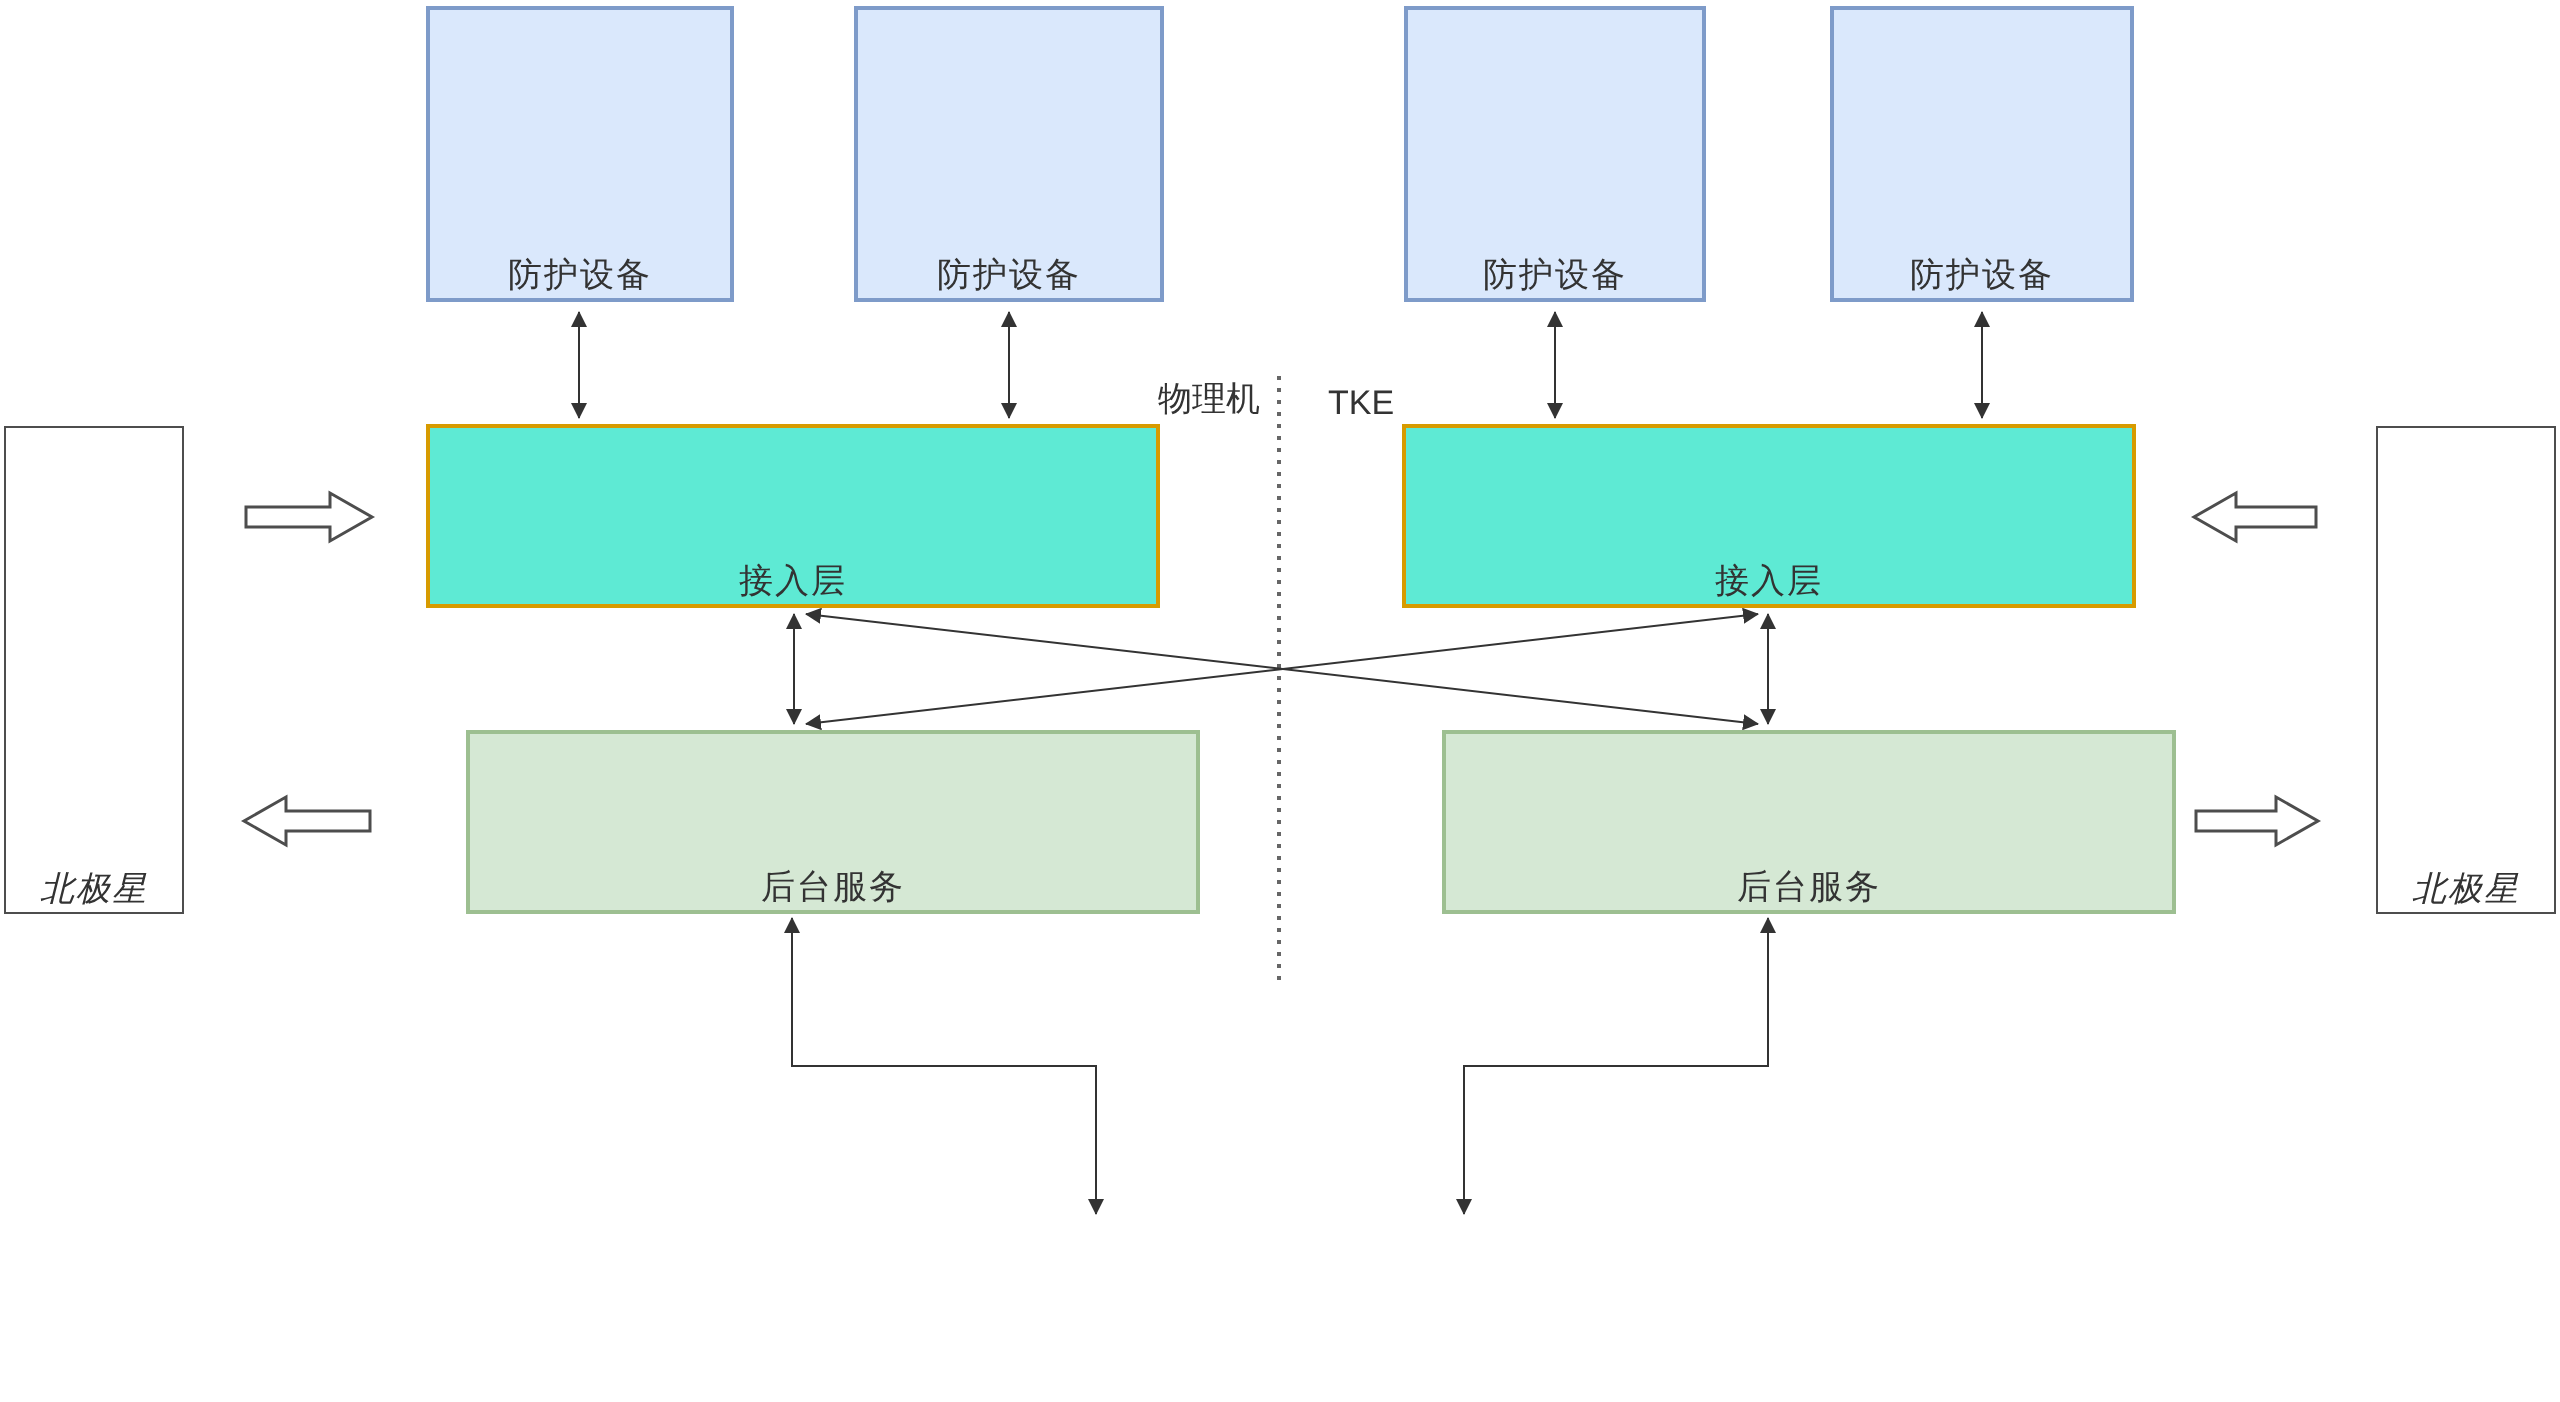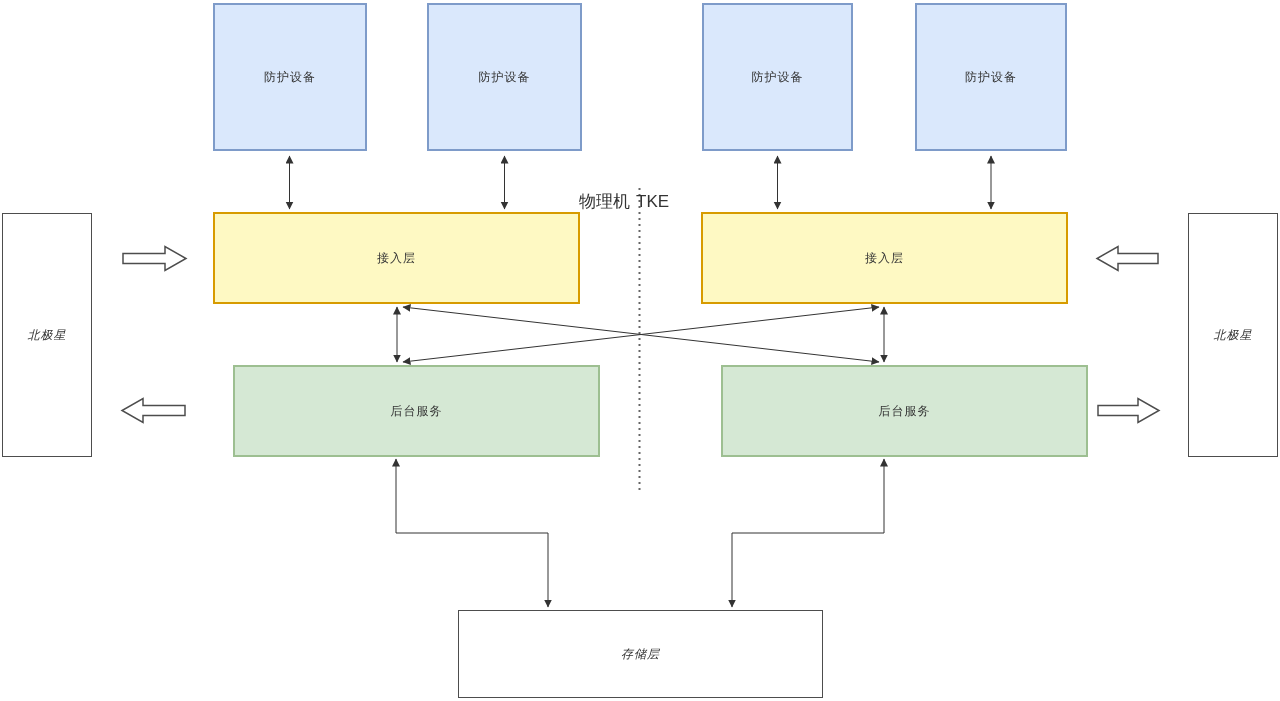--- a/index.html
+++ b/index.html
@@ -1,26 +1,26 @@
 <!DOCTYPE html>
 <html><head>
 <meta charset="utf-8">
 <style>
   html,body{margin:0;padding:0;background:#ffffff;}
   body{font-family:"Liberation Sans","DejaVu Sans",sans-serif;}
   #canvas{
     position:relative;width:1280px;height:701px;background:#ffffff;overflow:hidden;
   }
   .box{
-    position:absolute;box-sizing:border-box;display:flex;align-items:center;justify-content:center;
-    font-size:12px;color:#333333;letter-spacing:1px;
+    position:absolute;box-sizing:border-box;display:flex;align-items:flex-end;justify-content:center;
+    font-size:17px;color:#333333;letter-spacing:1px;
   }
   .box span{white-space:nowrap;}
   .blue{background:#DAE8FC;border:2px solid #7E9BC9;}
-  .orange{background:#fef9c3;border:2px solid #D79B00;}
+  .orange{background:#5eead4;border:2px solid #D79B00;}
   .green{background:#D5E8D4;border:2px solid #9DBF91;margin-left:20px;}
   .plain{background:#FFFFFF;border:1px solid #4D4D4D;font-style:italic;}
   
   #pb1{left:213px;top:3px;width:154px;height:148px;}
   #pb2{left:427px;top:3px;width:155px;height:148px;}
   #pb3{left:702px;top:3px;width:151px;height:148px;}
   #pb4{left:915px;top:3px;width:152px;height:148px;}
   
   #al1{left:213px;top:212px;width:367px;height:92px;}
   #al2{left:701px;top:212px;width:367px;height:92px;}
@@ -29,22 +29,22 @@
   #bs2{left:701px;top:365px;width:367px;height:92px;}
   
   #plL{left:2px;top:213px;width:90px;height:244px;}
   #plR{left:1188px;top:213px;width:90px;height:244px;}
   
   #st{left:458px;top:610px;width:365px;height:88px;}
   
   .zone-label{
     position:absolute;font-size:17px;color:#333333;line-height:20px;white-space:nowrap;
   }
-  #zoneL{left:540px;top:192px;width:90px;text-align:right;}
-  #zoneR{left:636px;top:192px;text-align:center;}
+  #zoneL{left:540px;top:192px;width:90px;text-align:right;font-family:Liberation Mono, monospace;}
+  #zoneR{left:664px;top:192px;text-align:center;}
   
   #wires{position:absolute;left:0;top:0;width:1280px;height:701px;pointer-events:none;}
 </style>
 </head>
 <body>
 
 <div id="canvas">
 
   <svg id="wires" viewBox="0 0 1280 701" xmlns="http://www.w3.org/2000/svg">
     <defs>
@@ -108,17 +108,14 @@
     <span>后台服务</span>
   </div>
 
   <div id="plL" class="box plain">
     <span>北极星</span>
   </div>
   <div id="plR" class="box plain">
     <span>北极星</span>
   </div>
 
-  <div id="st" class="box plain">
-    <span>存储层</span>
-  </div>
 
 </div>
 
 </body></html>

